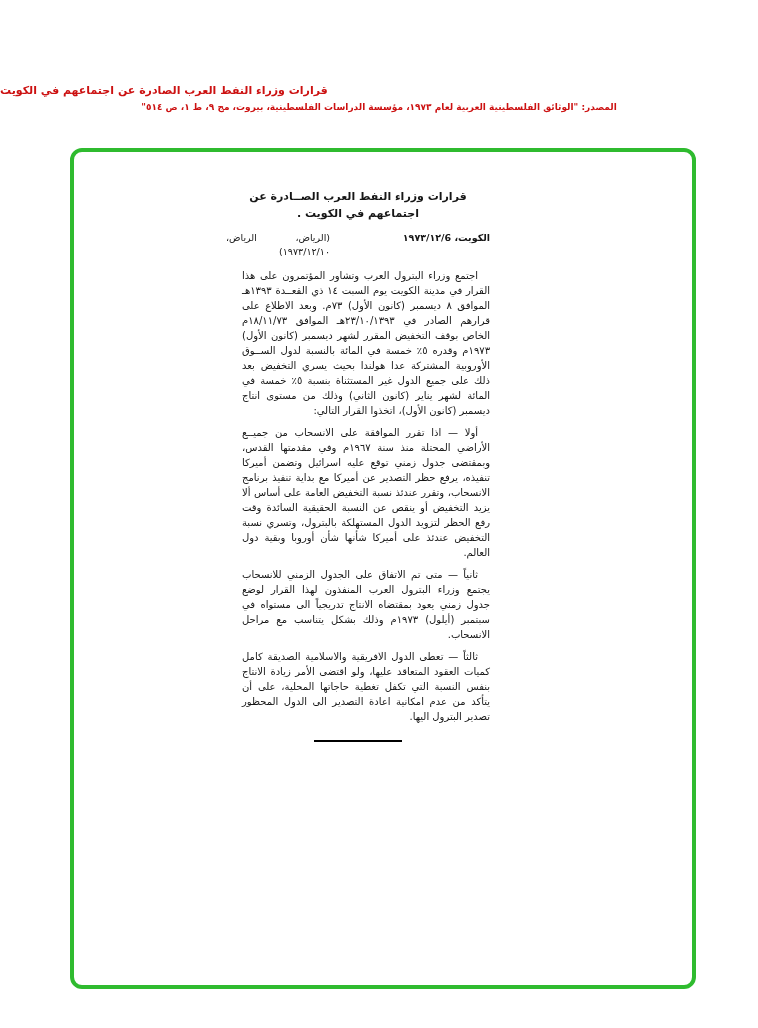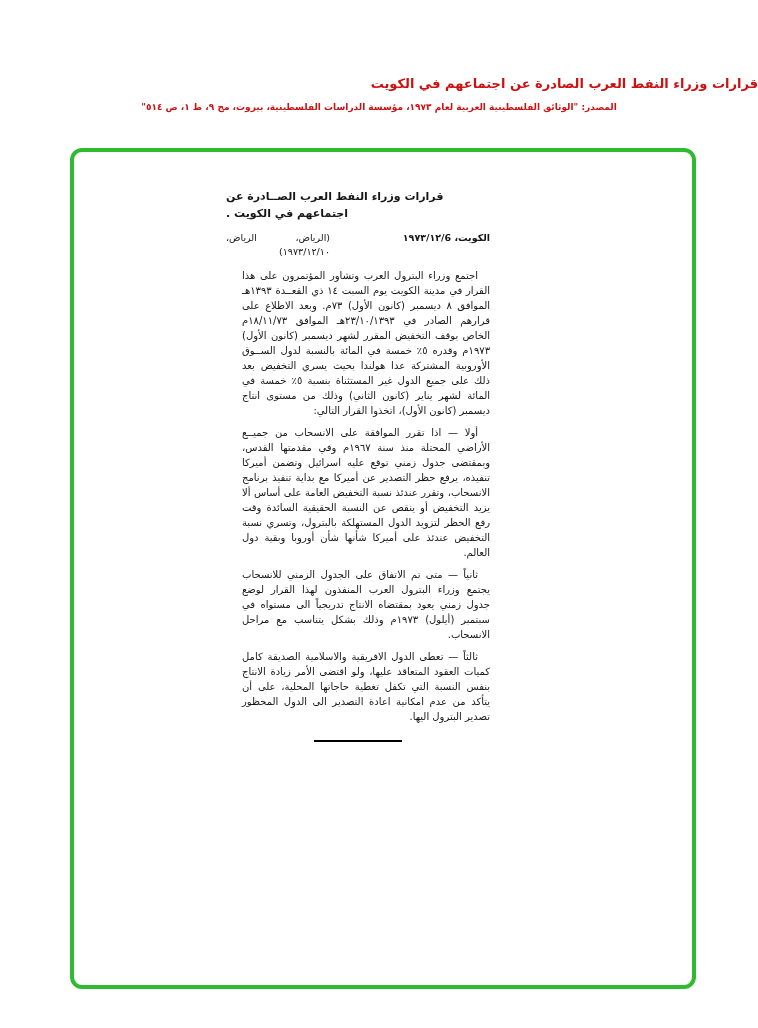--- a/index.html
+++ b/index.html
@@ -13,28 +13,28 @@
     overflow: hidden;
   }
   .page {
     position: relative;
     width: 758px;
     height: 1028px;
     background: #ffffff;
   }
   .header-title {
     position: absolute;
-    top: 76px;
+    top: 84px;
     left: 0;
     width: 100%;
-    text-align: right;
+    text-align: left;
     direction: rtl;
     color: #cc1111;
     font-weight: bold;
-    font-size: 13px;
+    font-size: 11px;
     letter-spacing: 0.2px;
   }
   .header-source {
     position: absolute;
     top: 102px;
     left: 0;
     width: 100%;
     text-align: center;
     direction: rtl;
     color: #cc1111;
@@ -60,21 +60,21 @@
     direction: rtl;
     color: #161616;
     font-size: 10px;
     line-height: 1.5;
     text-align: justify;
   }
   .doc-heading {
     font-weight: bold;
     font-size: 11px;
     line-height: 1.55;
-    text-align: left;
+    text-align: center;
     margin-bottom: 9px;
   }
   .dateline {
     display: flex;
     justify-content: space-between;
     align-items: flex-start;
     direction: rtl;
     margin-bottom: 9px;
     font-size: 9.5px;
   }

